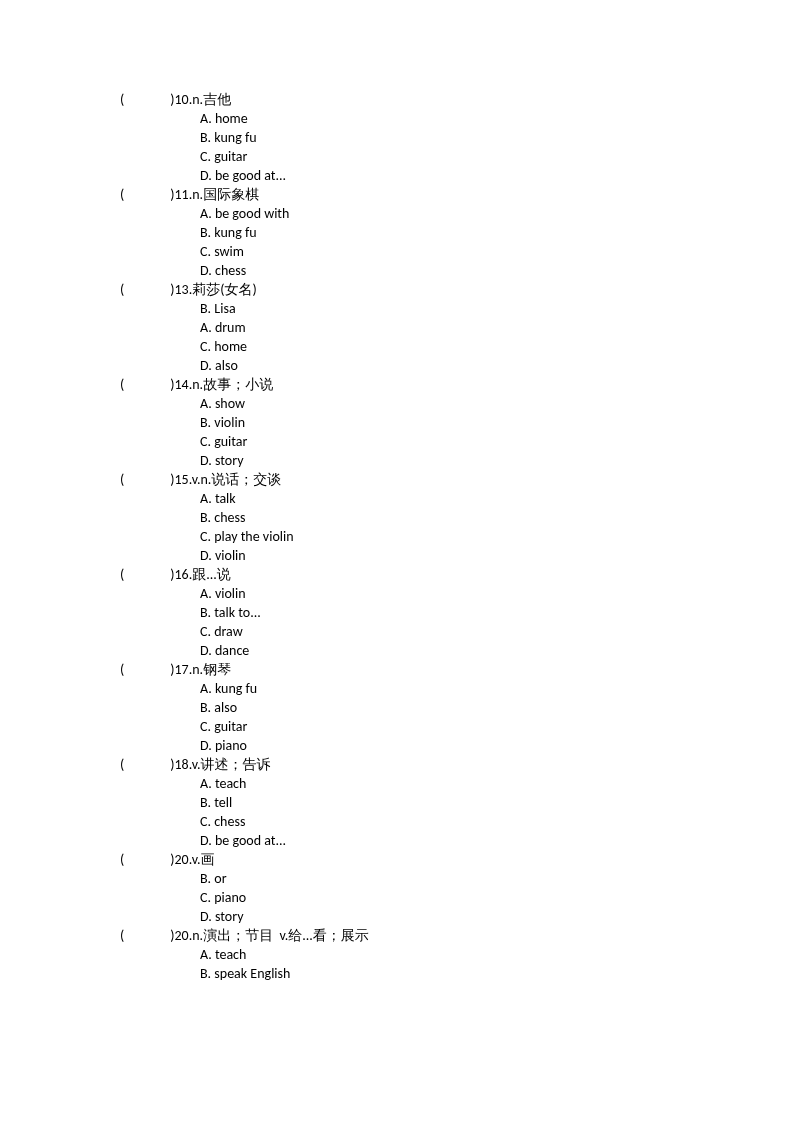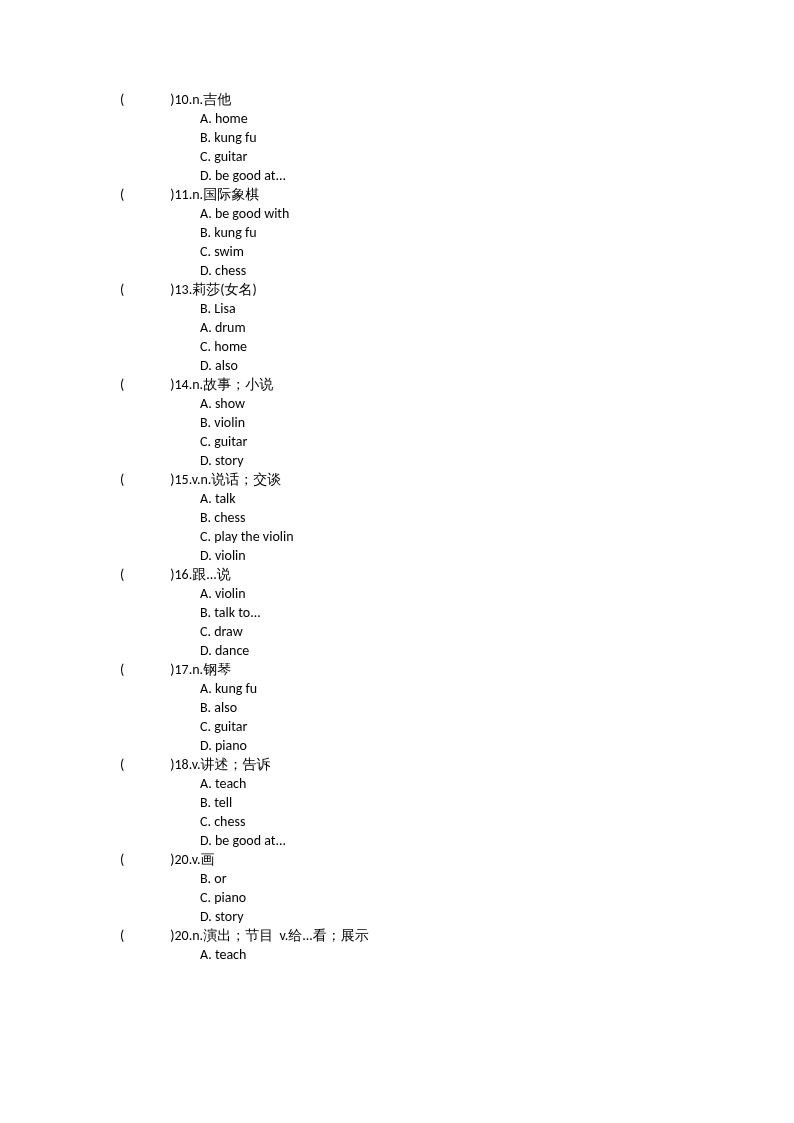--- a/index.html
+++ b/index.html
@@ -94,15 +94,16 @@
       </div>
       <div class="question">
         <div class="q-line"><span>(</span><span class="paren-space"></span><span>)</span><span>20</span><span>.</span><span>v.画</span></div>
         <div class="option">B. or</div>
         <div class="option">C. piano</div>
         <div class="option">D. story</div>
       </div>
       <div class="question">
         <div class="q-line"><span>(</span><span class="paren-space"></span><span>)</span><span>20</span><span>.</span><span>n.演出；节目  v.给...看；展示</span></div>
         <div class="option">A. teach</div>
+        <div class="option">B. speak English</div>
       </div>
     </div>
 </div>
 
 </body></html>

